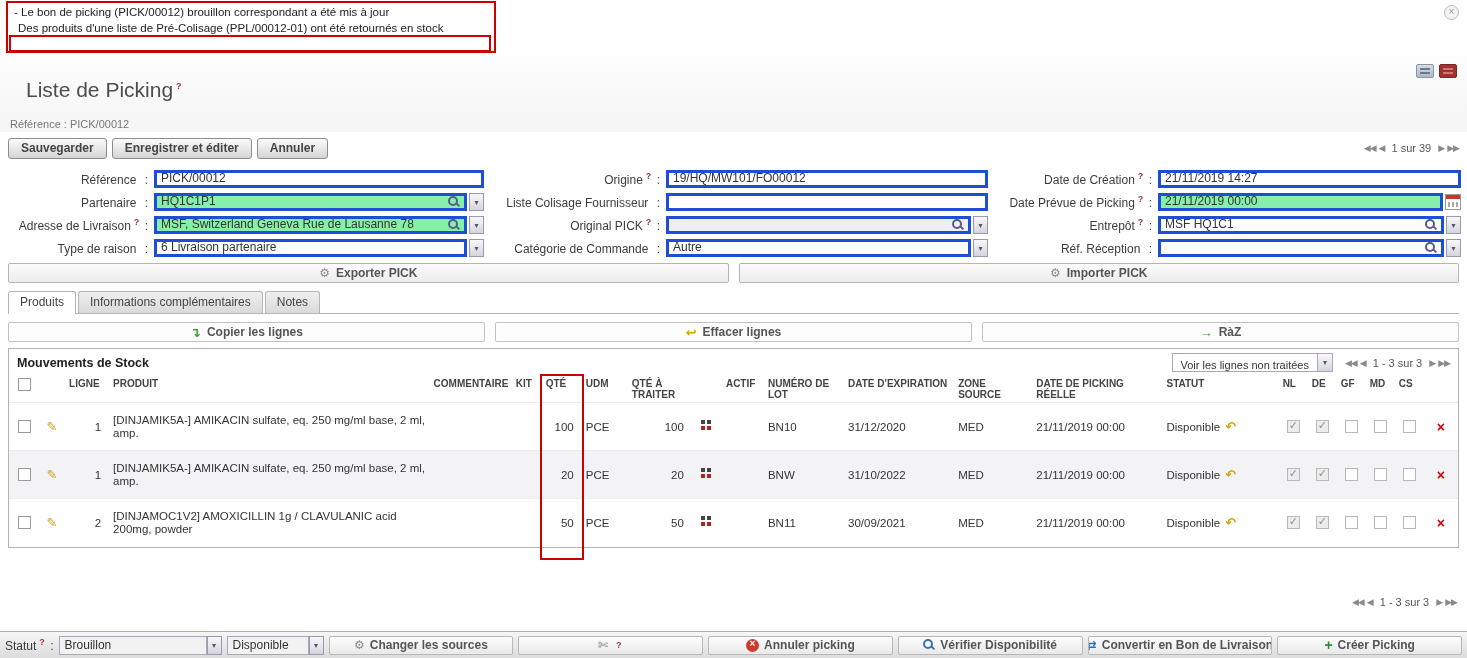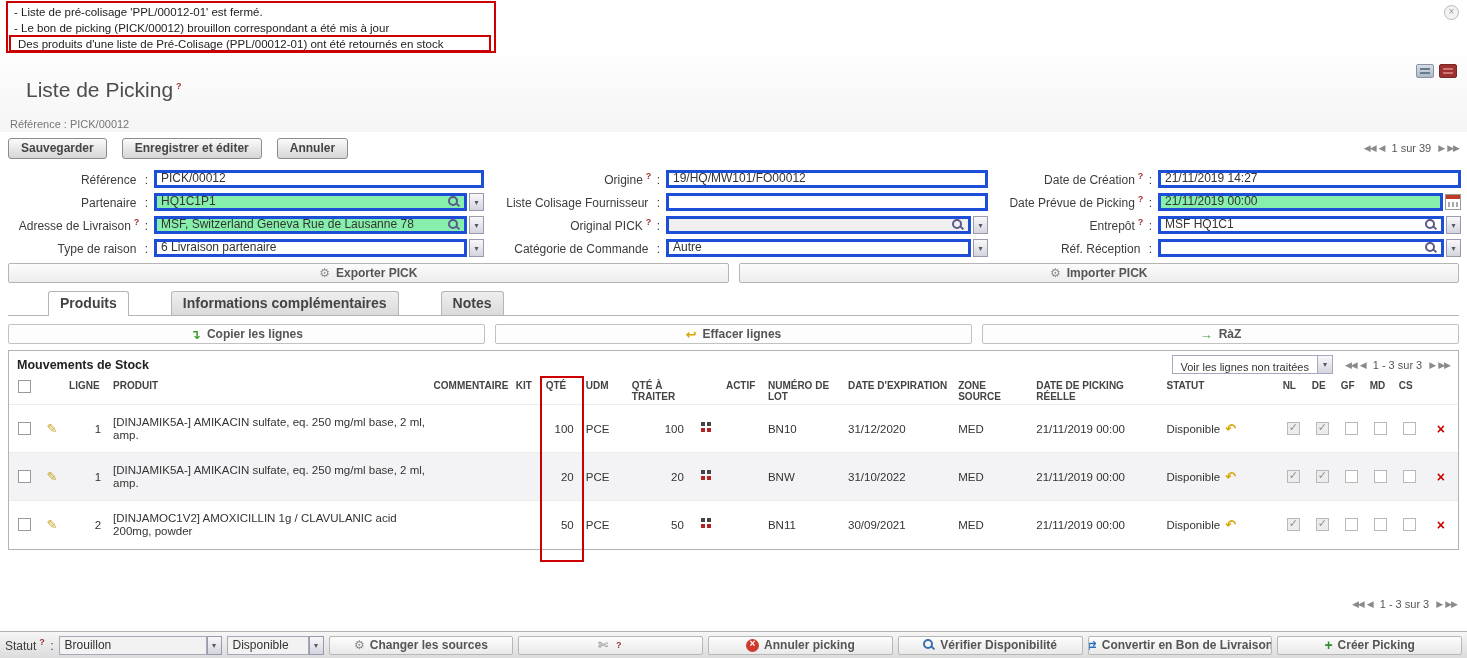--- a/index.html
+++ b/index.html
@@ -22,21 +22,21 @@
 .subref { font-size:11px; color:#777; margin-top:2px; }
 .view-icons { display:flex; gap:5px; margin-top:2px; }
 .vicon { width:18px; height:14px; display:inline-block; border-radius:2px; position:relative; cursor:pointer; }
 .vicon.list { background:linear-gradient(#d7dde5,#aeb8c6); border:1px solid #8a94a2; }
 .vicon.list::after { content:""; position:absolute; left:3px; right:3px; top:3px; bottom:3px; background:repeating-linear-gradient(#667a92 0 2px, transparent 2px 4px); }
 .vicon.form { background:#9e3230; border:1px solid #7a2826; }
 .vicon.form::after { content:""; position:absolute; left:3px; right:3px; top:3px; bottom:3px; background:repeating-linear-gradient(#cf7672 0 2px, transparent 2px 4px); }
 
 
 .toolbar { display:flex; align-items:center; padding:4px 8px 2px; height:30px; }
-.btn { padding:2px 12px 3px; border:1px solid #8d8d8d; border-radius:3px; background:linear-gradient(#fbfbfb,#d5d5d5); font-weight:bold; color:#454545; font-size:12px; margin-right:15px; cursor:pointer; font-family:inherit; }
+.btn { padding:2px 12px 3px; border:1px solid #8d8d8d; border-radius:3px; background:linear-gradient(#fbfbfb,#d5d5d5); font-weight:bold; color:#454545; font-size:12px; margin-right:5px; cursor:pointer; font-family:inherit; }
 .pager { display:flex; align-items:center; gap:3px; }
 .toolbar .pager { margin-left:auto; }
 .pg { color:#8a8a8a; font-size:9px; letter-spacing:-1px; cursor:pointer; }
 .pg-text { color:#555; font-size:11px; margin:0 4px; white-space:nowrap; }
 
 
 .form-grid { display:grid; grid-template-columns:140px 330px 170px 322px 158px minmax(0,1fr); column-gap:6px; row-gap:5px; margin:8px 6px 4px 8px; align-items:center; }
 .flabel { text-align:right; font-size:12px; color:#3c3c3c; white-space:nowrap; }
 .fwrap { display:flex; align-items:center; gap:2px; }
 .fld { position:relative; height:18px; border:3px solid #1d4ed8; background:#fff; display:flex; align-items:flex-end; padding:0 4px; font-size:12px; flex:1; min-width:0; }
@@ -51,21 +51,21 @@
 .calbtn::before { content:""; position:absolute; top:0; left:0; right:0; height:4px; background:#c0392b; }
 .calbtn::after { content:""; position:absolute; top:7px; left:2px; right:2px; bottom:2px; background:repeating-linear-gradient(90deg,#aaa 0 2px,transparent 2px 4px); }
 
 
 .export-row { display:flex; gap:10px; margin:6px 8px 2px; }
 .export-btn { flex:1; border:1px solid #b5b5b5; border-radius:2px; background:linear-gradient(#fcfcfc,#ececec); height:20px; display:flex; align-items:center; justify-content:center; gap:6px; font-weight:bold; color:#555; font-size:12px; cursor:pointer; }
 .gear { color:#8a8a8a; font-size:12px; }
 
 
 .tabs { display:flex; gap:2px; margin:8px 8px 0; border-bottom:1px solid #b5b5b5; }
-.tab { padding:3px 11px 4px; border:1px solid #b5b5b5; border-bottom:none; border-radius:3px 3px 0 0; background:linear-gradient(#efefef,#dadada); font-size:14px; font-weight:bold; color:#444; cursor:pointer;margin-left:40px; }
+.tab { padding:3px 11px 4px; border:1px solid #b5b5b5; border-bottom:none; border-radius:3px 3px 0 0; background:linear-gradient(#efefef,#dadada); font-size:12px; font-weight:normal; color:#444; cursor:pointer; }
 .tab.active { background:#fff; position:relative; margin-bottom:-1px; padding-bottom:5px; }
 
 
 .line-actions { display:flex; gap:10px; margin:8px 8px 6px; }
 .la-btn { flex:1; border:1px solid #c2c2c2; border-radius:2px; background:#fdfdfd; height:20px; display:flex; align-items:center; justify-content:center; gap:6px; font-weight:bold; color:#555; font-size:12px; cursor:pointer; }
 .ic-green { color:#3f9c35; font-weight:bold; font-size:13px; }
 .ic-yellow { color:#d8a400; font-weight:bold; font-size:13px; }
 
 
 .panel { position:relative; margin:2px 8px 0; border:1px solid #b3b3b3; background:#fff; }
@@ -111,21 +111,20 @@
 .magblue::before { content:""; position:absolute; left:0; top:0; width:6px; height:6px; border:2px solid #3a6fb0; border-radius:50%; }
 .magblue::after { content:""; position:absolute; left:8px; top:8px; width:4px; height:2px; background:#3a6fb0; transform:rotate(45deg); }
 .conv { color:#2a6fc0; font-weight:bold; font-size:12px; }
 .plus { color:#2f8f2f; font-weight:bold; font-size:14px; }
 .scissors { color:#666; font-size:12px; }
 </style>
 </head>
 <body>
 
 <div class="notif-area">
-  <div class="notif-line">- Liste de pré-colisage 'PPL/00012-01' est fermé.</div>
   <div class="notif-line">- Le bon de picking (PICK/00012) brouillon correspondant a été mis à jour</div>
   <div class="notif-line notif-line3">Des produits d'une liste de Pré-Colisage (PPL/00012-01) ont été retournés en stock</div>
   <div class="notif-close">×</div>
   <div class="anno anno-notif"></div>
   <div class="anno anno-notif-inner"></div>
 </div>
 
 <div class="title-bar">
   <div>
     <h1><span>Liste de Picking</span><sup class="help">?</sup></h1>

